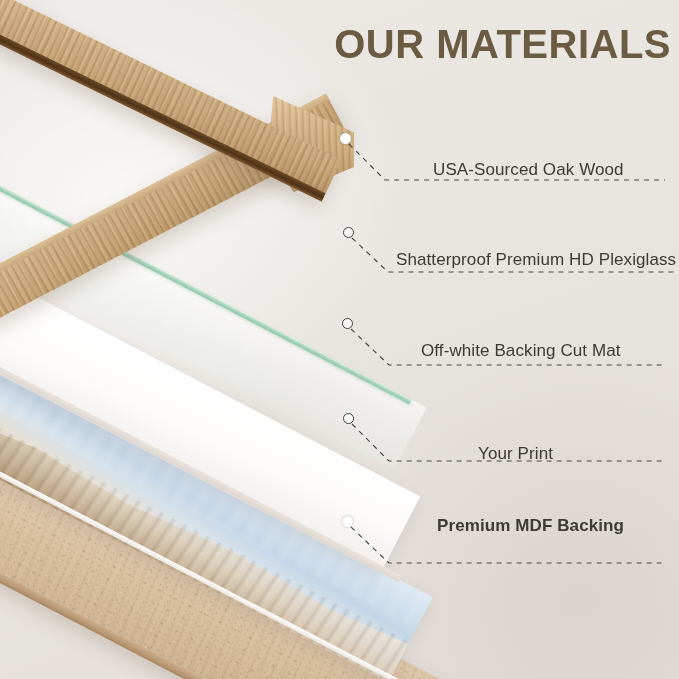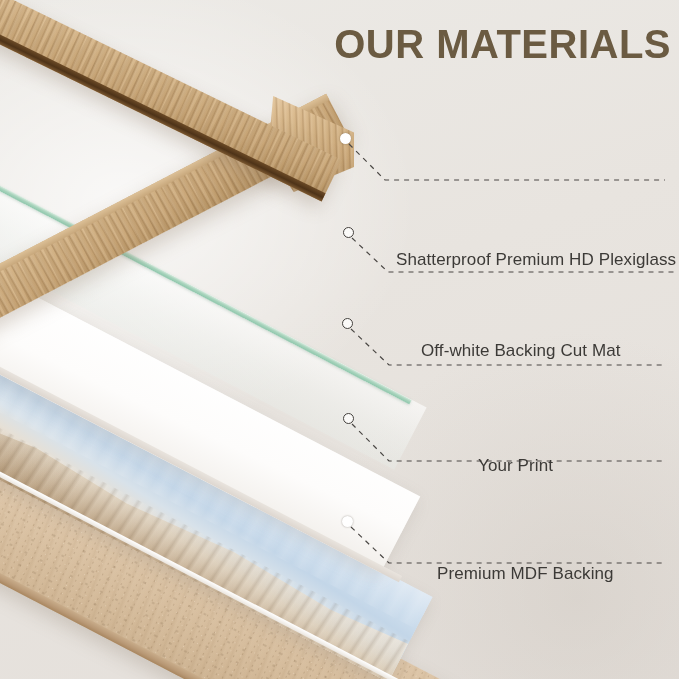--- a/index.html
+++ b/index.html
@@ -368,23 +368,24 @@
   <svg class="callout" id="leader-lines" viewBox="0 0 679 679" xmlns="http://www.w3.org/2000/svg">
       <polyline points="349,144 385,180 665,180" fill="none" stroke="#4a4744" stroke-width="1.2" stroke-dasharray="5 5"></polyline>
       <polyline points="352,238 388,272 678,272" fill="none" stroke="#4a4744" stroke-width="1.2" stroke-dasharray="5 5"></polyline>
       <polyline points="351,329 389,365 666,365" fill="none" stroke="#4a4744" stroke-width="1.2" stroke-dasharray="5 5"></polyline>
       <polyline points="352,424 389,461 663,461" fill="none" stroke="#4a4744" stroke-width="1.2" stroke-dasharray="5 5"></polyline>
       <polyline points="351,527 389,563 664,563" fill="none" stroke="#4a4744" stroke-width="1.2" stroke-dasharray="5 5"></polyline>
     </svg>
 
   <div class="callout" id="callout-layer">
       <div class="dot-filled" style="left: 340px; top: 133px;"></div>
+      <div class="label" style="left: 433px; top: 160px;">USA-Sourced Oak Wood</div>
       <div class="dot-open" style="left: 343px; top: 227px;"></div>
       <div class="label" style="left: 396px; top: 250px;">Shatterproof Premium HD Plexiglass</div>
       <div class="dot-open" style="left: 342px; top: 318px;"></div>
       <div class="label" style="left: 421px; top: 341px;">Off-white Backing Cut Mat</div>
       <div class="dot-open" style="left: 343px; top: 413px;"></div>
-      <div class="label" style="left: 478px; top: 456px;">Your Print</div>
+      <div class="label" style="left: 478px; top: 444px;">Your Print</div>
       <div class="dot-filled" style="left: 342px; top: 516px;"></div>
-      <div class="label" style="left: 437px; top: 564px;">Premium MDF Backing</div>
+      <div class="label" style="left: 437px; top: 516px; font-weight: bold;">Premium MDF Backing</div>
     </div>
 
 </div>
 
 </body></html>

